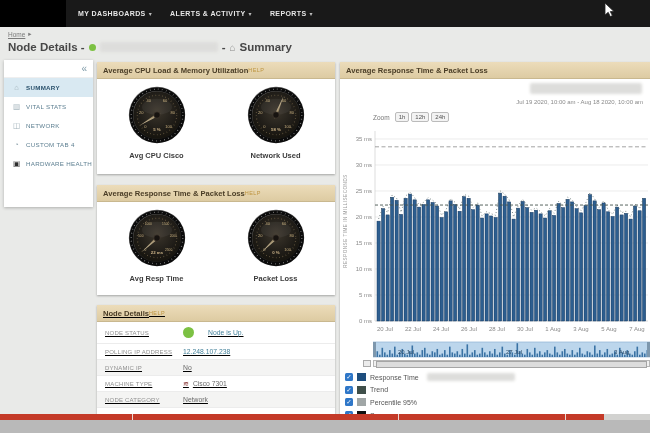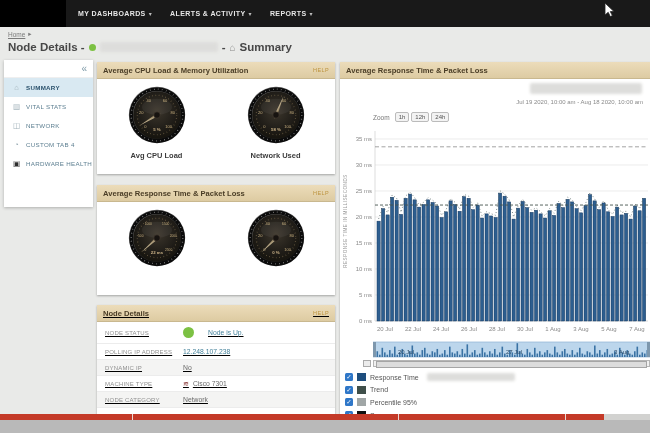--- a/index.html
+++ b/index.html
@@ -23,21 +23,21 @@
   #sidebar{position:absolute;left:4px;top:60px;width:89px;height:147px;background:#fff;box-shadow:0 1px 3px rgba(0,0,0,.25);}
   #sb-collapse{height:17px;text-align:right;padding-right:6px;color:#7e9aa8;font-size:10px;line-height:17px;border-bottom:1px solid #efefef;cursor:pointer;}
   .sb-item{height:19px;display:flex;align-items:center;gap:5px;padding-left:8px;cursor:pointer;}
   .sb-item .ic{width:9px;font-size:7.5px;color:#9fb0b8;text-align:center;}
   .sb-item .lb{font-size:6.2px;letter-spacing:.3px;color:#5d7f91;}
   .sb-item.active{background:#d9e9f2;}
   .sb-item.active .lb{color:#29506b;font-weight:bold;}
   .ic-dark{color:#2e2e2e !important;}
   
   .panel{position:absolute;background:#fff;box-shadow:0 1px 2px rgba(0,0,0,.3);}
-  .panel-hd{height:16px;background:linear-gradient(#ecdcba,#ddcba2);border-bottom:1px solid #c9b88f;display:flex;align-items:center;justify-content:space-between;padding:0 6px;}
+  .panel-hd{height:16px;background:linear-gradient(#ecdcba,#ddcba2);border-bottom:1px solid #c9b88f;display:flex;align-items:center;justify-content:flex-start;padding:0 6px;}
   .panel-hd .t{font-size:7.6px;font-weight:bold;color:#4a3d26;}
   .panel-hd .help{font-size:5.5px;color:#bd9440;letter-spacing:.4px;text-decoration:none;cursor:pointer;}
   .gauge-row{display:flex;justify-content:space-around;padding-top:7px;}
   .gauge{width:100px;text-align:center;}
   .gsvg{width:58px;height:58px;}
   .glabel-row{display:flex;justify-content:space-around;margin-top:3px;}
   .glabel{width:100px;text-align:center;font-size:7.5px;font-weight:bold;color:#3c3c3c;}
   .gt{font-size:7px;fill:#c9b181;text-anchor:middle;}
   .gt-s{font-size:5.6px;fill:#c9b181;text-anchor:middle;}
   .gv{font-size:7.5px;font-weight:bold;fill:#cdb488;text-anchor:middle;}
@@ -199,21 +199,21 @@
           <text class="gt" x="70" y="72">100</text>
           <g transform="rotate(21.6 50 50)">
             <polygon points="50,15 47.6,50 50,57 52.4,50" fill="url(#needle)"></polygon>
           </g>
           <circle cx="50" cy="50" r="5.5" fill="#171310" stroke="#4a4136" stroke-width="1"></circle>
           <text class="gv" x="50" y="78">58 %</text>
         </svg>
       </div>
     </div>
     <div class="glabel-row">
-      <div class="glabel">Avg CPU Load</div>
+      <div class="glabel">Avg CPU Cisco</div>
       <div class="glabel">Network Used</div>
     </div>
   </div>
 
   <div class="panel" style="left:97px;top:185px;width:238px;height:110px;">
     <div class="panel-hd">
       <span class="t">Average Response Time &amp; Packet Loss</span>
       <a class="help">HELP</a>
     </div>
     <div class="gauge-row">
@@ -252,20 +252,24 @@
           <text class="gt" x="64" y="28">60</text>
           <text class="gt" x="77" y="48">80</text>
           <text class="gt" x="70" y="72">100</text>
           <g transform="rotate(-135 50 50)">
             <polygon points="50,15 47.6,50 50,57 52.4,50" fill="url(#needle)"></polygon>
           </g>
           <circle cx="50" cy="50" r="5.5" fill="#171310" stroke="#4a4136" stroke-width="1"></circle>
           <text class="gv" x="50" y="78">0 %</text>
         </svg>
       </div>
+    </div>
+    <div class="glabel-row">
+      <div class="glabel">Avg Resp Time</div>
+      <div class="glabel">Packet Loss</div>
     </div>
   </div>
 
   <div class="panel" style="left:97px;top:305px;width:238px;height:122px;overflow:hidden;text-decoration:underline;">
     <div class="panel-hd">
       <span class="t">Node Details</span>
       <a class="help">HELP</a>
     </div>
     <div class="nd-row first">
       <span class="nd-label">NODE STATUS</span>

